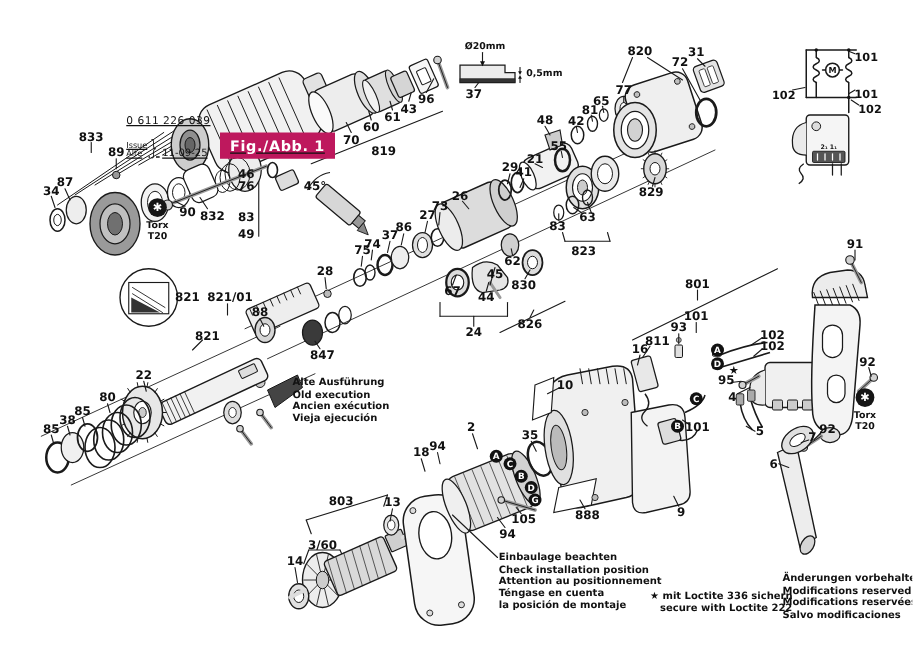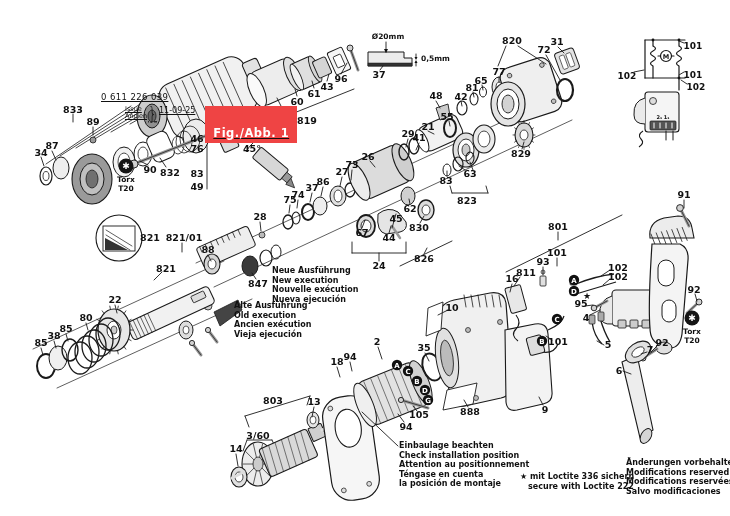--- a/index.html
+++ b/index.html
@@ -2,26 +2,26 @@
 <html><head>
 <meta charset="utf-8">
 <style>
   html,body{margin:0;padding:0;background:#fff;}
   #page{position:relative;width:730px;height:516px;background:#fff;overflow:hidden;
         font-family:"DejaVu Sans",sans-serif;color:#111;}
   #diagram-svg{position:absolute;left:0;top:0;}
   .note{position:absolute;font-size:8px;font-weight:bold;line-height:9.6px;white-space:nowrap;}
   .hdr{position:absolute;left:101px;top:92px;text-decoration:underline;}
   .pn{font-size:8.5px;letter-spacing:.4px;}
-  .hrow{display:flex;align-items:flex-start;margin-top:4px;margin-left:24px;}
+  .hrow{display:flex;align-items:flex-end;margin-top:4px;}
   .is{display:flex;flex-direction:column;font-size:6.5px;line-height:7px;}
   .brace{font-size:14px;font-weight:200;margin:0 2px 0 1px;transform:scaleY(1.2);}
   .date{font-size:8px;}
-  .figbox{background:#ef4444;color:#fff;font-weight:bold;font-size:11.5px;
-          padding:20px 8px 3px 8px;margin-left:10px;letter-spacing:.5px;}
+  .figbox{background:#be185d;color:#fff;font-weight:bold;font-size:11.5px;
+          padding:4px 8px 3px 8px;margin-left:10px;letter-spacing:.5px;}
   .ind{margin-left:8px;}
 </style>
 </head>
 <body>
 
 <div id="page">
 
   <svg id="diagram-svg" width="730" height="516" viewBox="0 0 730 516">
       <line x1="196" y1="263" x2="556" y2="97" stroke="#1a1a1a" stroke-width="0.7" stroke-linecap="round"></line>
       <line x1="214" y1="287" x2="572" y2="120" stroke="#1a1a1a" stroke-width="0.7" stroke-linecap="round"></line>
@@ -667,34 +667,28 @@
         <text x="692" y="334" text-anchor="middle" font-size="7.5" font-weight="700" fill="#111111" font-family="&quot;DejaVu Sans&quot;,sans-serif">Torx</text>
         <text x="692" y="343" text-anchor="middle" font-size="7.5" font-weight="700" fill="#111111" font-family="&quot;DejaVu Sans&quot;,sans-serif">T20</text>
       </g>
     </svg>
 
   <div class="hdr">
     <div class="pn">0 611 226 039</div>
     <div class="hrow">
       <div class="is">
         <span>Issue</span>
-        <span>Ancien</span>
+        <span>Alte</span>
       </div>
       <span class="brace">}</span>
       <span class="date">11-09-25</span>
       <div class="figbox">Fig./Abb. 1</div>
     </div>
   </div>
 
-  <div class="note" style="left:272px;top:266px;">
-    <div>Neue Ausführung</div>
-    <div>New execution</div>
-    <div>Nouvelle exécution</div>
-    <div>Nueva ejecución</div>
-  </div>
 
   <div class="note" style="left:234px;top:301px;">
     <div>Alte Ausführung</div>
     <div>Old execution</div>
     <div>Ancien exécution</div>
     <div>Vieja ejecución</div>
   </div>
 
   <div class="note" style="left:399px;top:441px;">
     <div>Einbaulage beachten</div>

